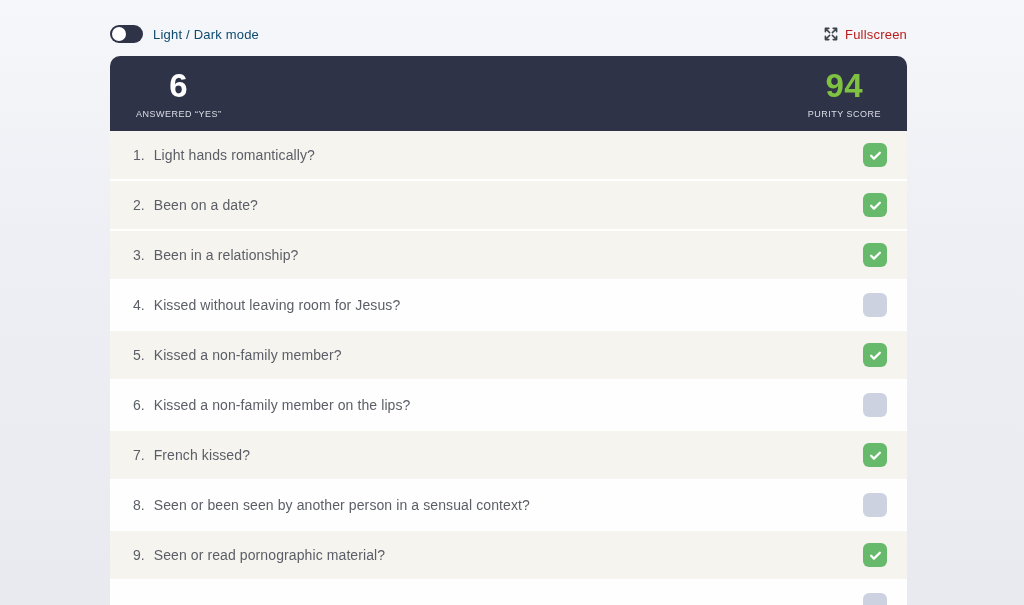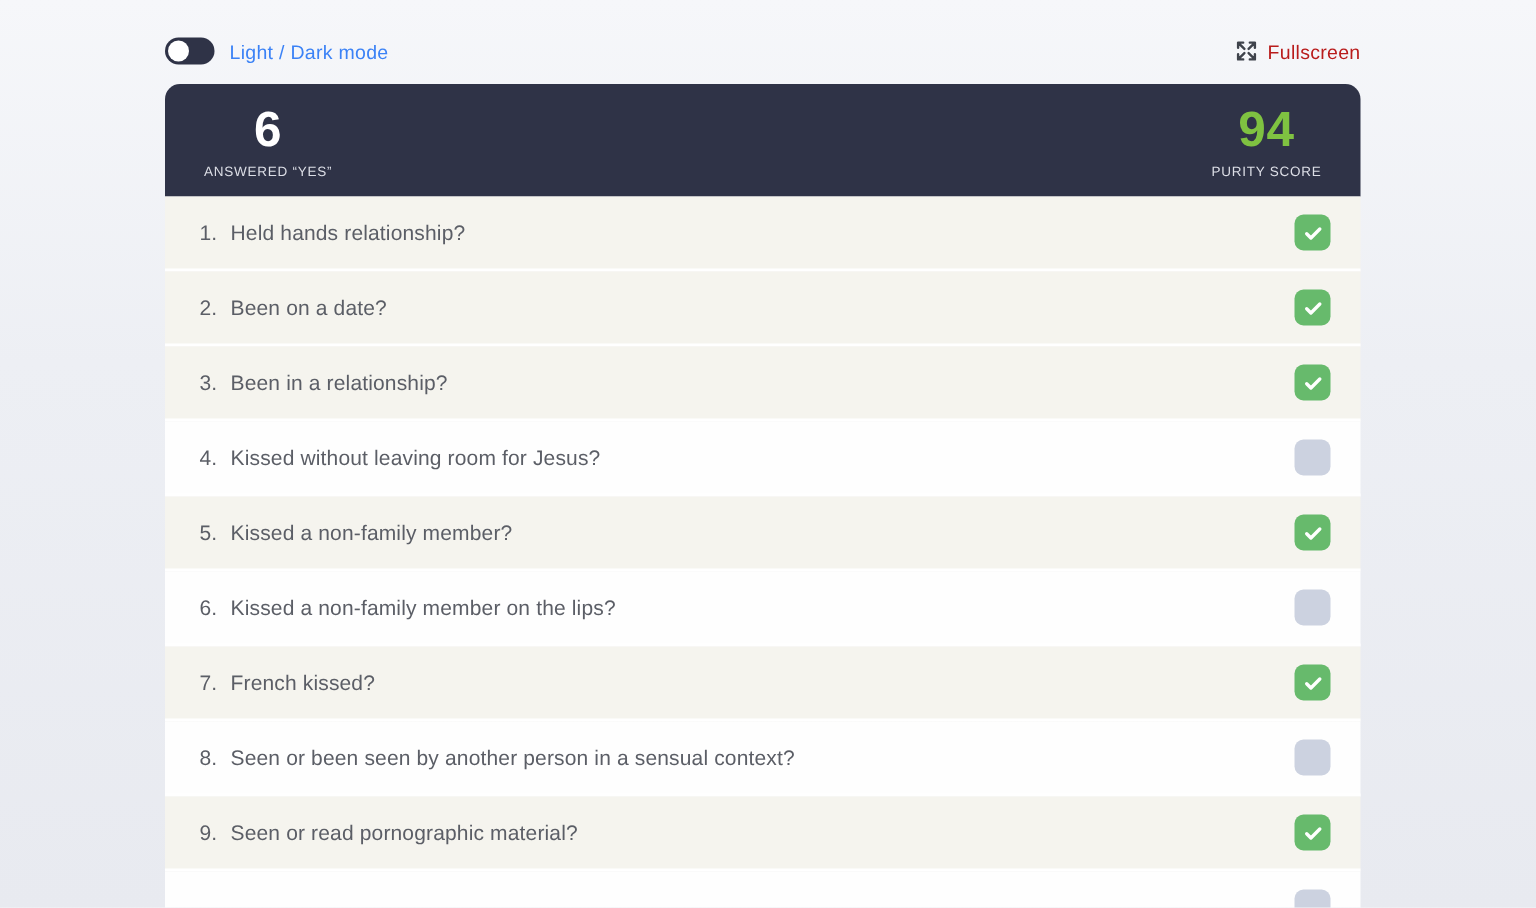--- a/index.html
+++ b/index.html
@@ -33,21 +33,21 @@
   }
   .toggle-knob {
     position: absolute;
     left: 2px; top: 2px;
     width: 14px; height: 14px;
     border-radius: 50%;
     background: #ffffff;
   }
   .toggle-label {
     font-size: 13px;
-    color: #3b82f6;
+    color: #0c4a6e;
     letter-spacing: 0.2px;
   }
   .fullscreen-btn {
     display: flex;
     align-items: center;
     gap: 7px;
     cursor: pointer;
   }
   .fullscreen-btn svg { display: block; }
   .fullscreen-label {
@@ -146,21 +146,21 @@
     <div class="score-block">
       <span class="score-number green">94</span>
       <span class="score-label">PURITY SCORE</span>
     </div>
   </div>
 
   <div class="questions-list">
       <div class="row checked">
     <div class="q">
       <span class="num">1.</span>
-      <span class="text">Held hands relationship?</span>
+      <span class="text">Light hands romantically?</span>
     </div>
     <span class="checkbox cb-checked">
       <svg width="15" height="15" viewBox="0 0 24 24" fill="none">
         <path d="M5 12.5l4.5 4.5L19 7.5" stroke="#ffffff" stroke-width="3.6" stroke-linecap="round" stroke-linejoin="round"></path>
       </svg>
     </span>
   </div>
       <div class="row checked">
     <div class="q">
       <span class="num">2.</span>

